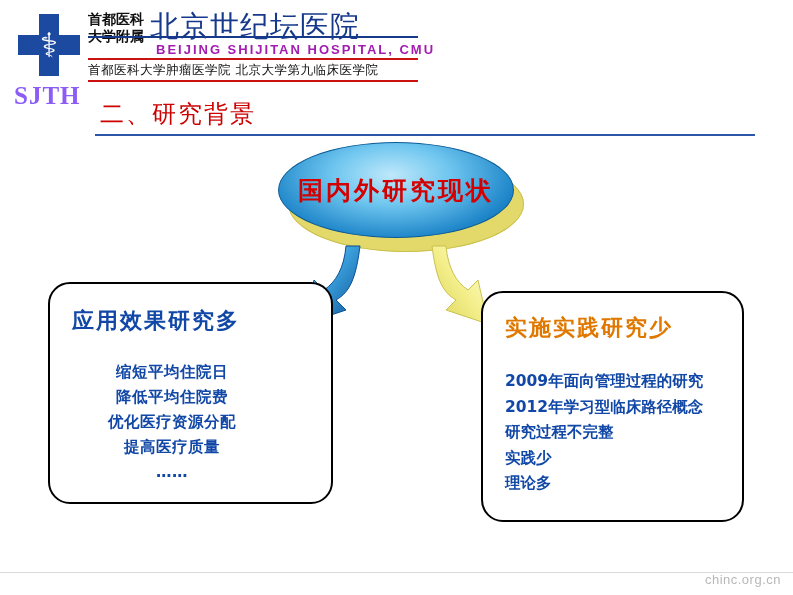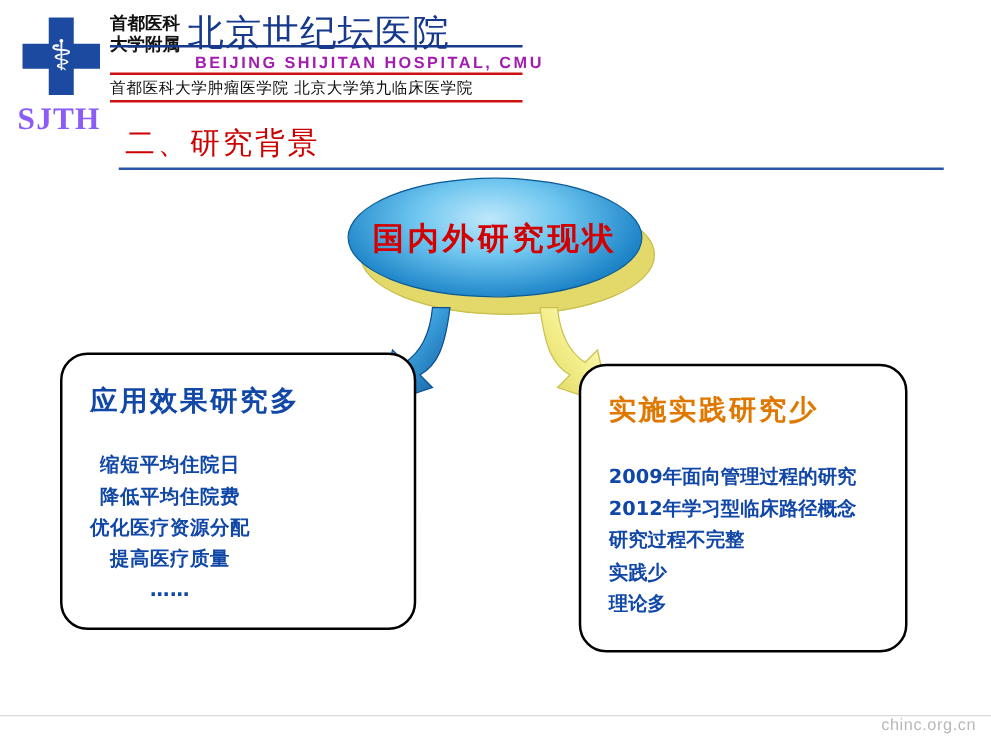--- a/index.html
+++ b/index.html
@@ -193,21 +193,21 @@
     border: 2px solid #000000;
     border-radius: 22px;
     background: #ffffff;
     box-sizing: border-box;
   }
   .box-left {
     left: 48px; top: 282px;
     width: 285px; height: 222px; text-align: center;
   }
   .box-right {
-    left: 463px; top: 291px;
+    left: 481px; top: 291px;
     width: 263px; height: 231px;
   }
   .box-heading {
     position: absolute;
     font-family: "DejaVu Sans", sans-serif;
     font-weight: bold;
     font-size: 22px;
     letter-spacing: 2px;
   }
   .box-left .box-heading {
@@ -223,20 +223,21 @@
     left: 22px;
     font-family: "DejaVu Sans", sans-serif;
     font-weight: bold;
     color: #1147a6;
   }
   .box-left .bullets {
     top: 76px;
     font-size: 15.5px;
     line-height: 25px;
     letter-spacing: 0.5px;
+    margin-left: 36px;
   }
   .box-right .bullets {
     top: 76px;
     font-size: 15.5px;
     line-height: 25.5px;
     letter-spacing: 0px;
   }
   .bullets div { white-space: nowrap; }
 
   

